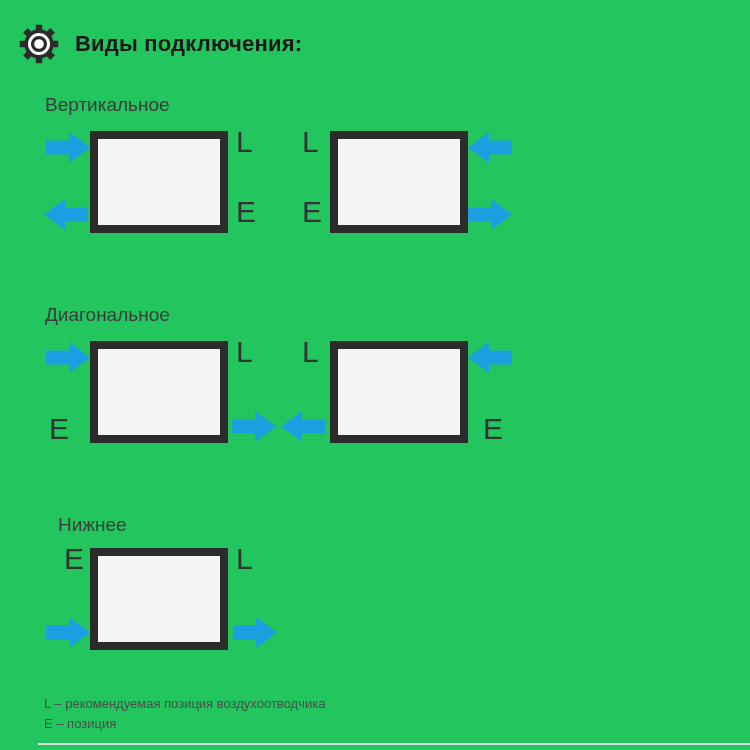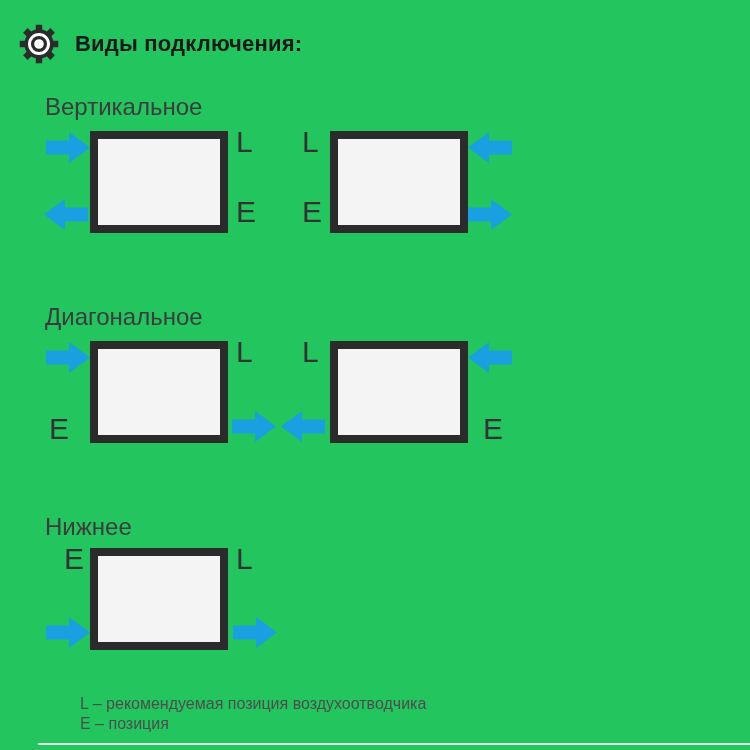--- a/index.html
+++ b/index.html
@@ -5,33 +5,33 @@
   html,body{margin:0;padding:0;background:#fff;}
   #page{
     position:relative;width:750px;height:750px;background:#22c55e;overflow:hidden;
     font-family:"Liberation Sans","DejaVu Sans",sans-serif;
   }
   .abs{position:absolute;}
   .page-title{
     font-size:22px;font-weight:700;color:#1a1a1a;letter-spacing:0.2px;
   }
   .section-title{
-    font-size:24px;font-weight:400;color:#3c3c3c;line-height:1;
+    font-size:19px;font-weight:400;color:#3c3c3c;line-height:1;
   }
   .radiator{
     box-sizing:border-box;width:138px;height:102px;
     background:#f4f4f4;border:8px solid #2b2b2b;
   }
   .port-letter{
     font-size:30px;font-weight:400;color:#333333;line-height:1;
   }
   .arrow{width:44px;height:31px;display:block;color:#1A9FE0;}
   .arrow svg{display:block;width:100%;height:100%;}
   .legend-line{
-    font-size:16px;color:#4d4d4d;line-height:20px;margin-left:36px;
+    font-size:13px;color:#4d4d4d;line-height:20px;
   }
   .divider{height:2px;background:#e0e0e0;}
   .gear{width:44px;height:44px;display:block;}
 </style>
 </head>
 <body>
 
 <div id="page">
 
   <span class="abs gear" style="left:17px;top:22px;">
@@ -105,21 +105,21 @@
         <polygon points="44,8.5 21,8.5 21,0 0,15.5 21,31 21,22.5 44,22.5" fill="currentColor"></polygon>
       </svg>
   </span>
   <span class="abs arrow" style="left:281px;top:411px;">
     <svg viewBox="0 0 44 31">
         <polygon points="44,8.5 21,8.5 21,0 0,15.5 21,31 21,22.5 44,22.5" fill="currentColor"></polygon>
       </svg>
   </span>
   <div class="abs port-letter" style="left:483px;top:414px;">E</div>
 
-  <div class="abs section-title" style="left:45px;top:515px;">Нижнее</div>
+  <div class="abs section-title" style="left:58px;top:515px;">Нижнее</div>
 
   <div class="abs radiator" style="left:90px;top:548px;"></div>
   <div class="abs port-letter" style="left:64px;top:544px;">E</div>
   <div class="abs port-letter" style="left:236px;top:544px;">L</div>
   <span class="abs arrow" style="left:46px;top:617px;">
     <svg viewBox="0 0 44 31">
         <polygon points="0,8.5 23,8.5 23,0 44,15.5 23,31 23,22.5 0,22.5" fill="currentColor"></polygon>
       </svg>
   </span>
   <span class="abs arrow" style="left:233px;top:617px;">

